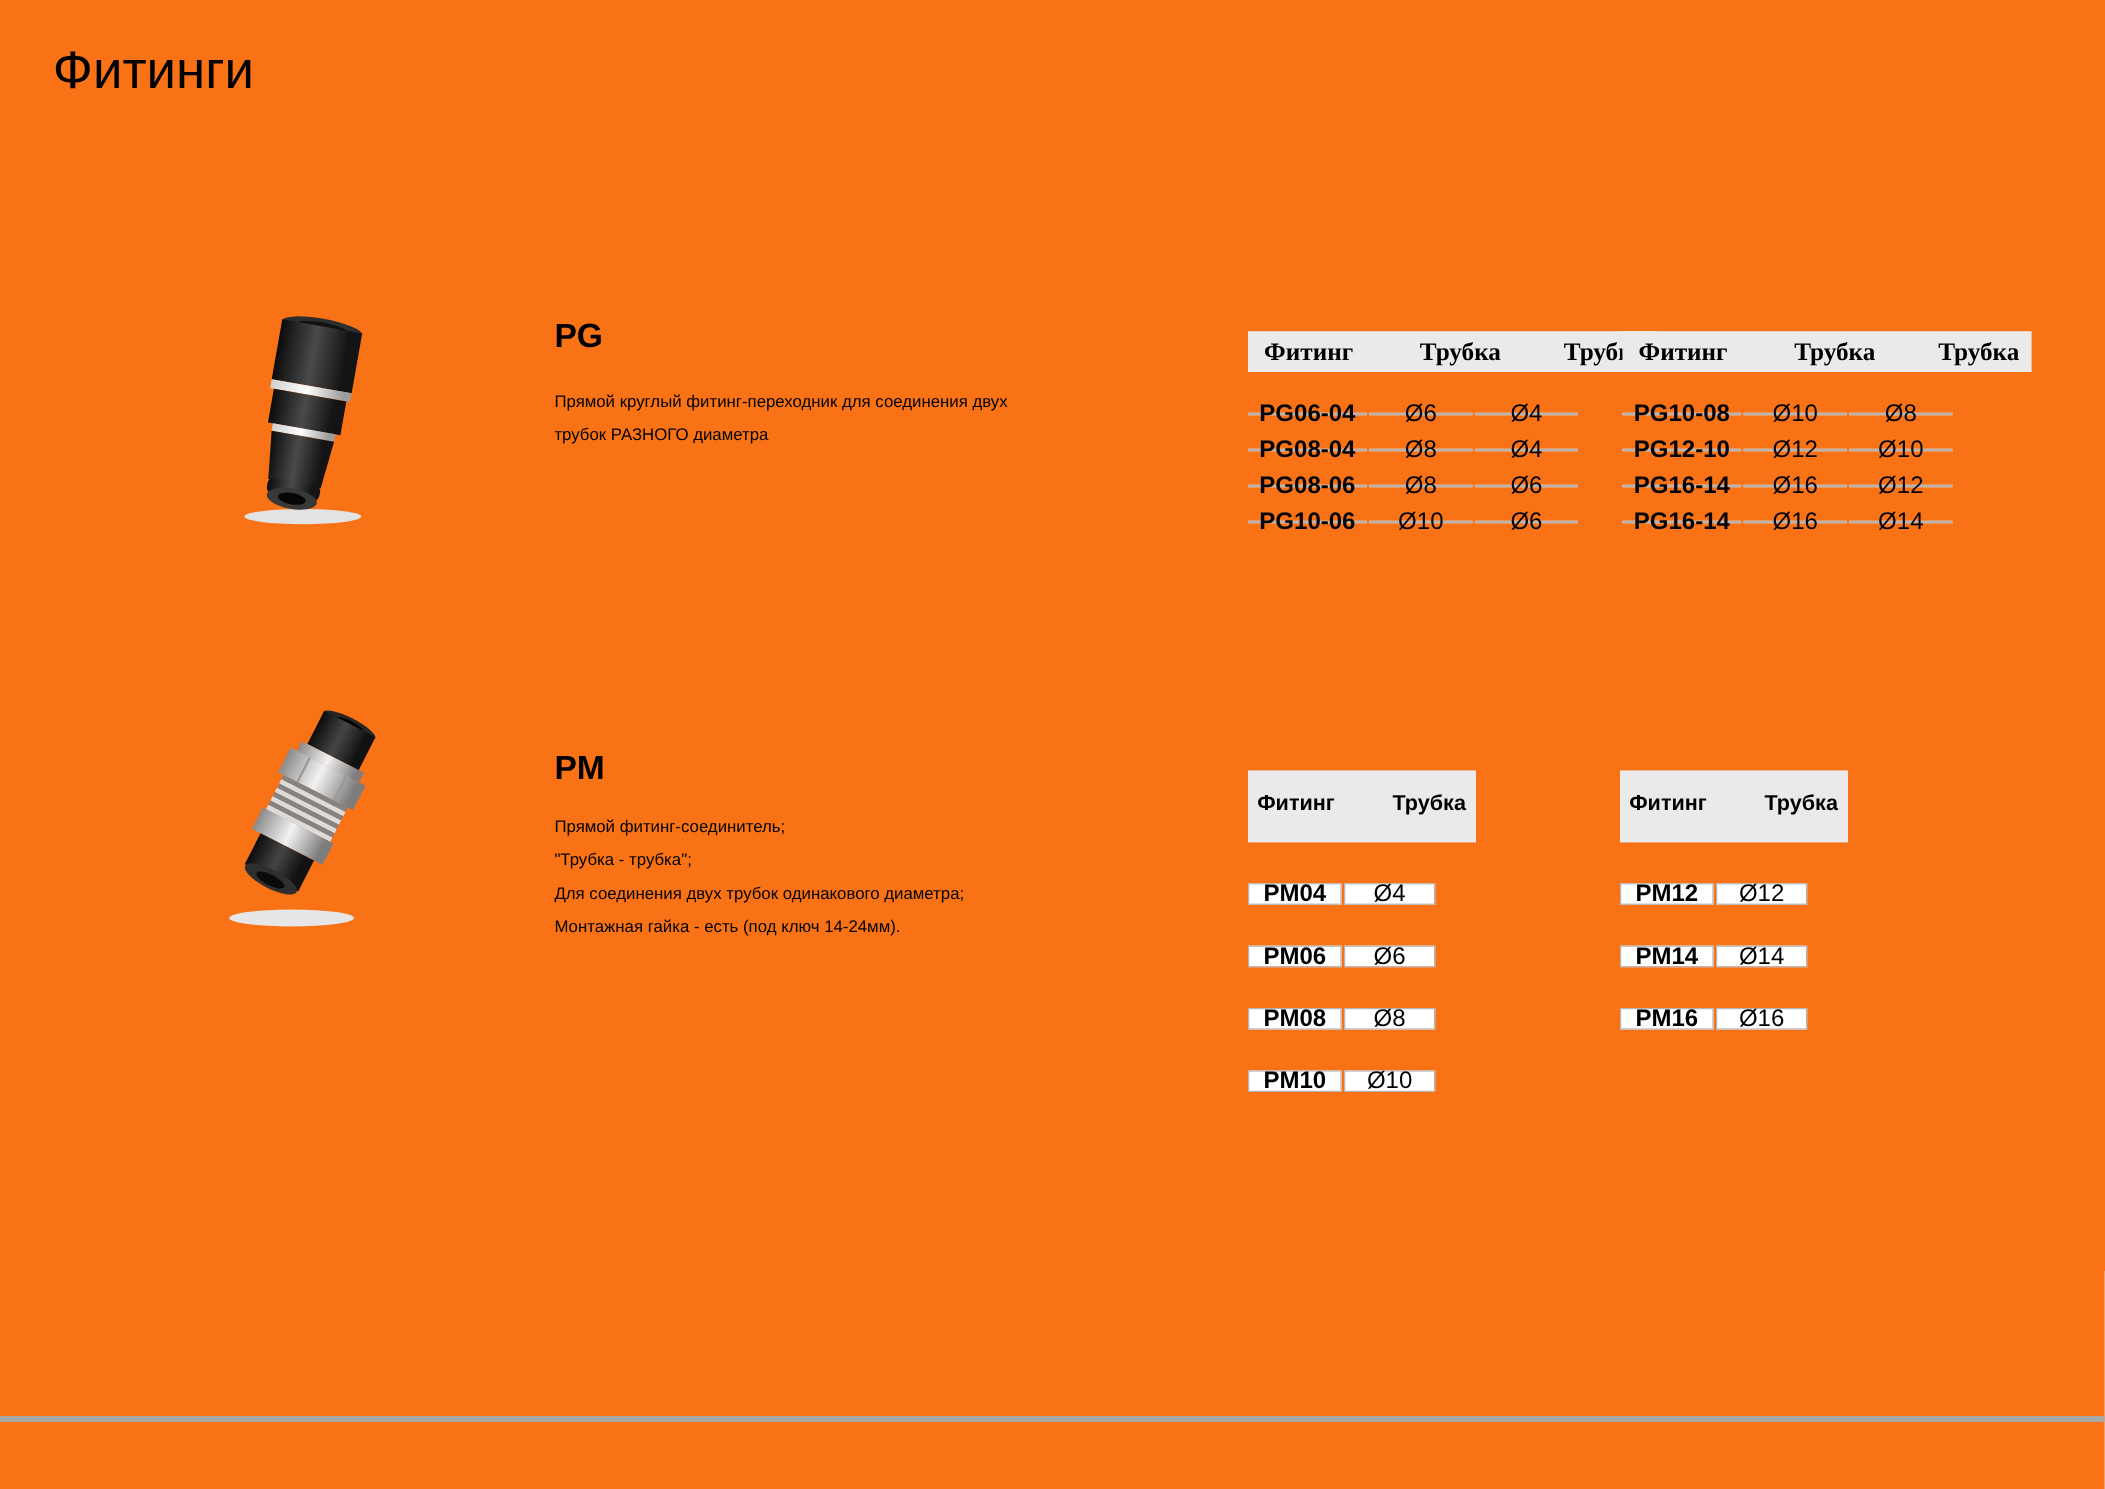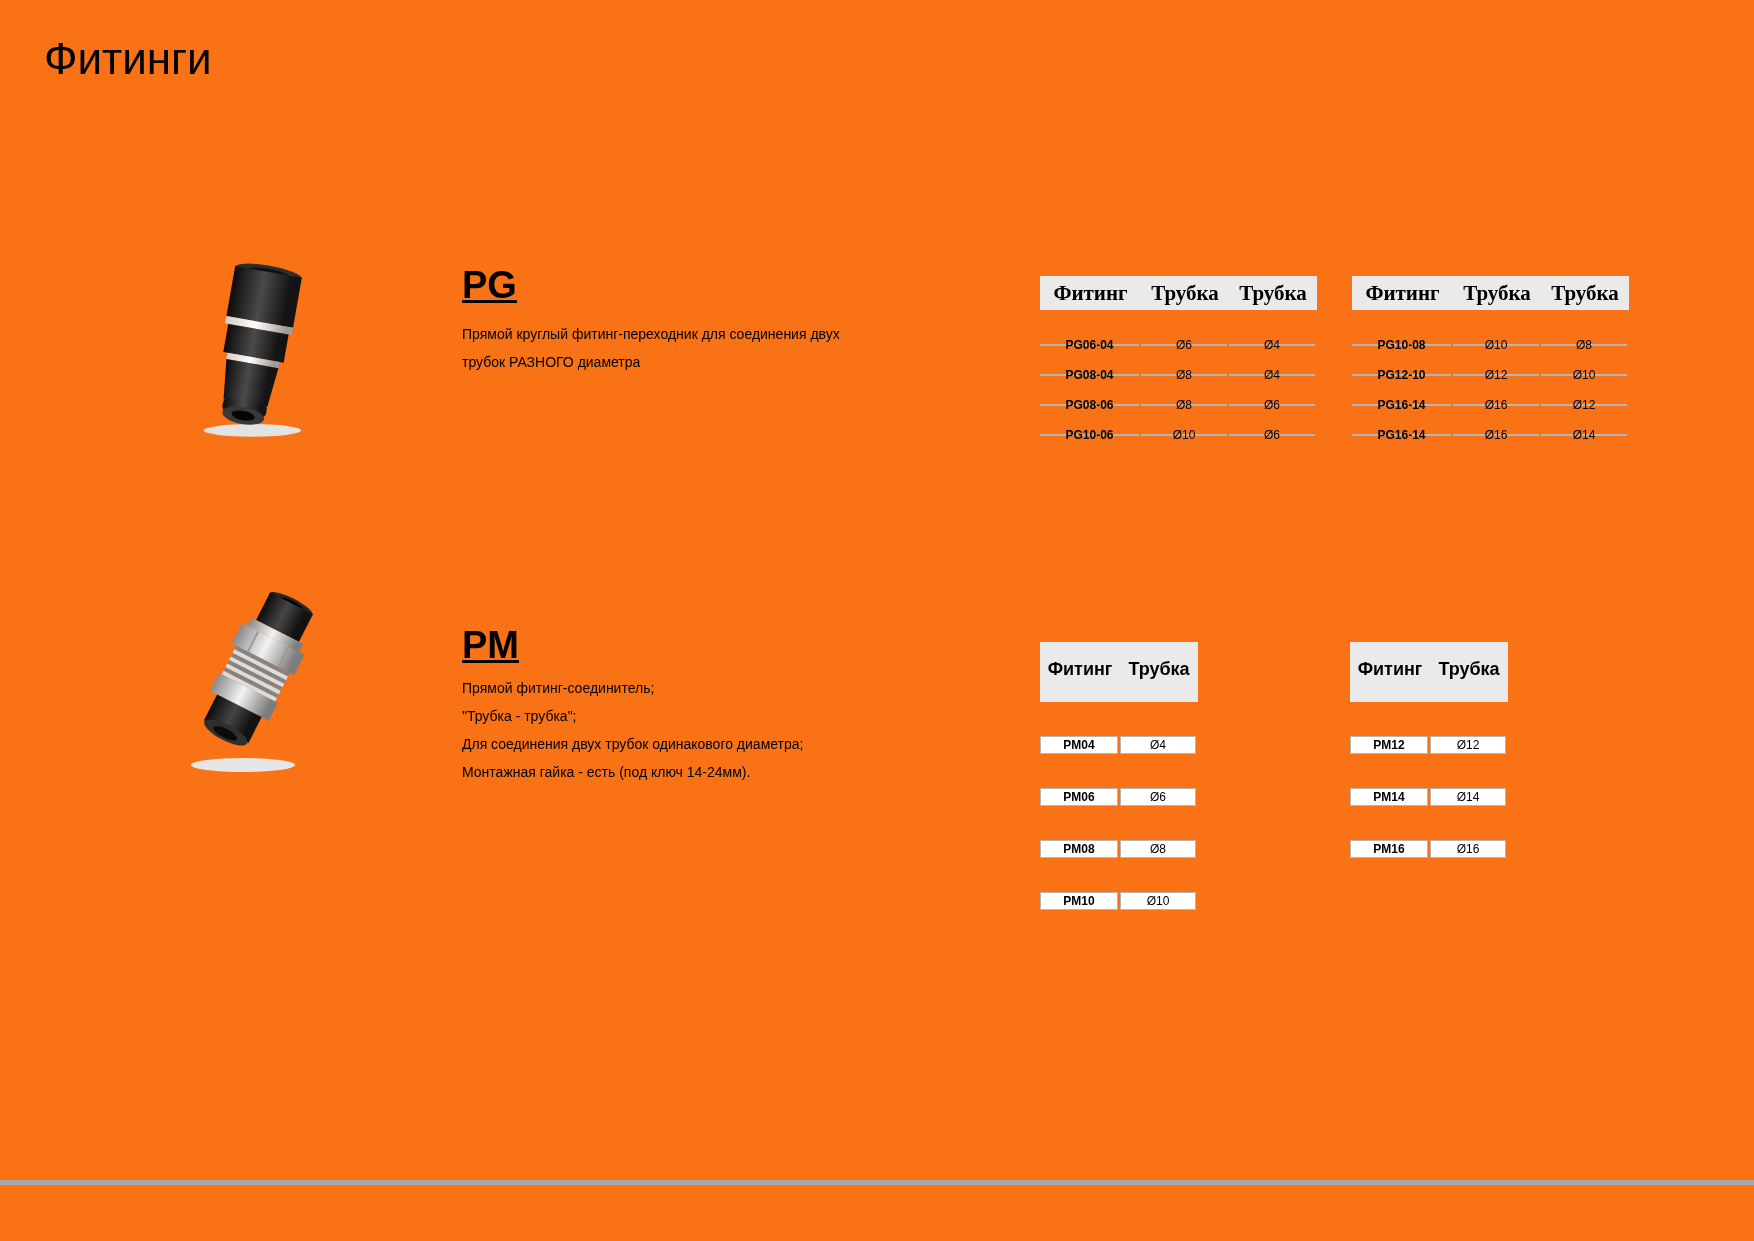--- a/index.html
+++ b/index.html
@@ -7,42 +7,41 @@
     position:relative; width:1754px; height:1241px;
     background:#f97316; color:#000;
     font-family:"Liberation Sans", sans-serif;
     overflow:hidden;
   }
   .page-title {
     position:absolute; left:44px; top:34px; margin:0;
     font-size:44px; font-weight:400;
   }
   .section-heading {
-    position:absolute; margin:0; font-size:38px; font-weight:700;
+    position:absolute; margin:0; font-size:28px; font-weight:700;
     font-family:"Liberation Sans", sans-serif;
-    text-decoration:underline;
   }
   #pg-heading { left:462px; top:264px; }
   #pm-heading { left:462px; top:624px; }
   .desc { position:absolute; margin:0; font-size:14px; line-height:28px; }
   #pg-desc { left:462px; top:320px; }
   #pm-desc { left:462px; top:674px; }
   .desc span { display:block; }
 
   
   .ptable { position:absolute; }
   .thead {
-    display:grid; align-items:center; background:#eaeaea;
+    display:grid; align-items:center; background:#eaeaea;gap:32px;
   }
   .thead span { text-align:center; white-space:nowrap; }
   .tbody { display:grid; gap:2px; margin-top:2px; }
   .cell {
     box-sizing:border-box; background:#fff; border:1px solid #b5b5b5;
     display:flex; align-items:center; justify-content:center;
-    font-size:12px;
+    font-size:20px;
     margin-top:32px;
   }
   .cell.code { font-weight:700; }
 
   
   .pg-t .thead {
     height:34px; grid-template-columns:101px 88px 88px;
     font-family:"Liberation Serif", serif; font-weight:700; font-size:21px;
   }
   .pg-t .tbody { grid-template-columns:99px 86px 86px; grid-auto-rows:28px; }

